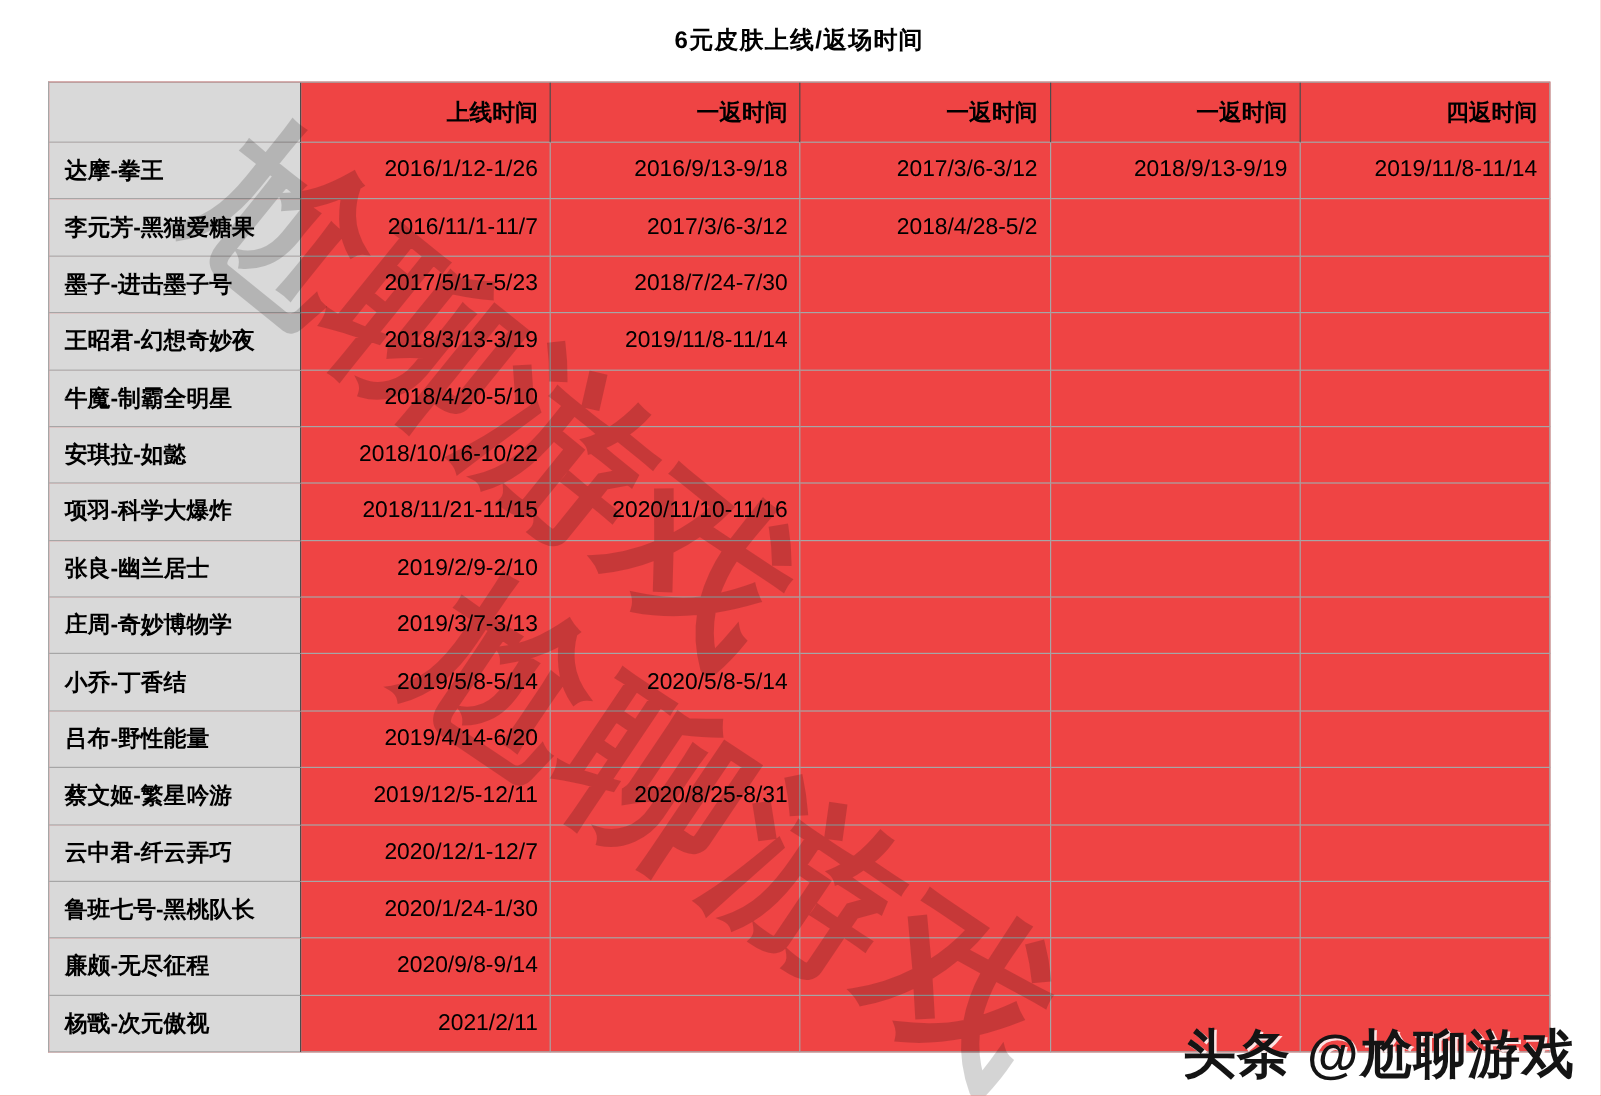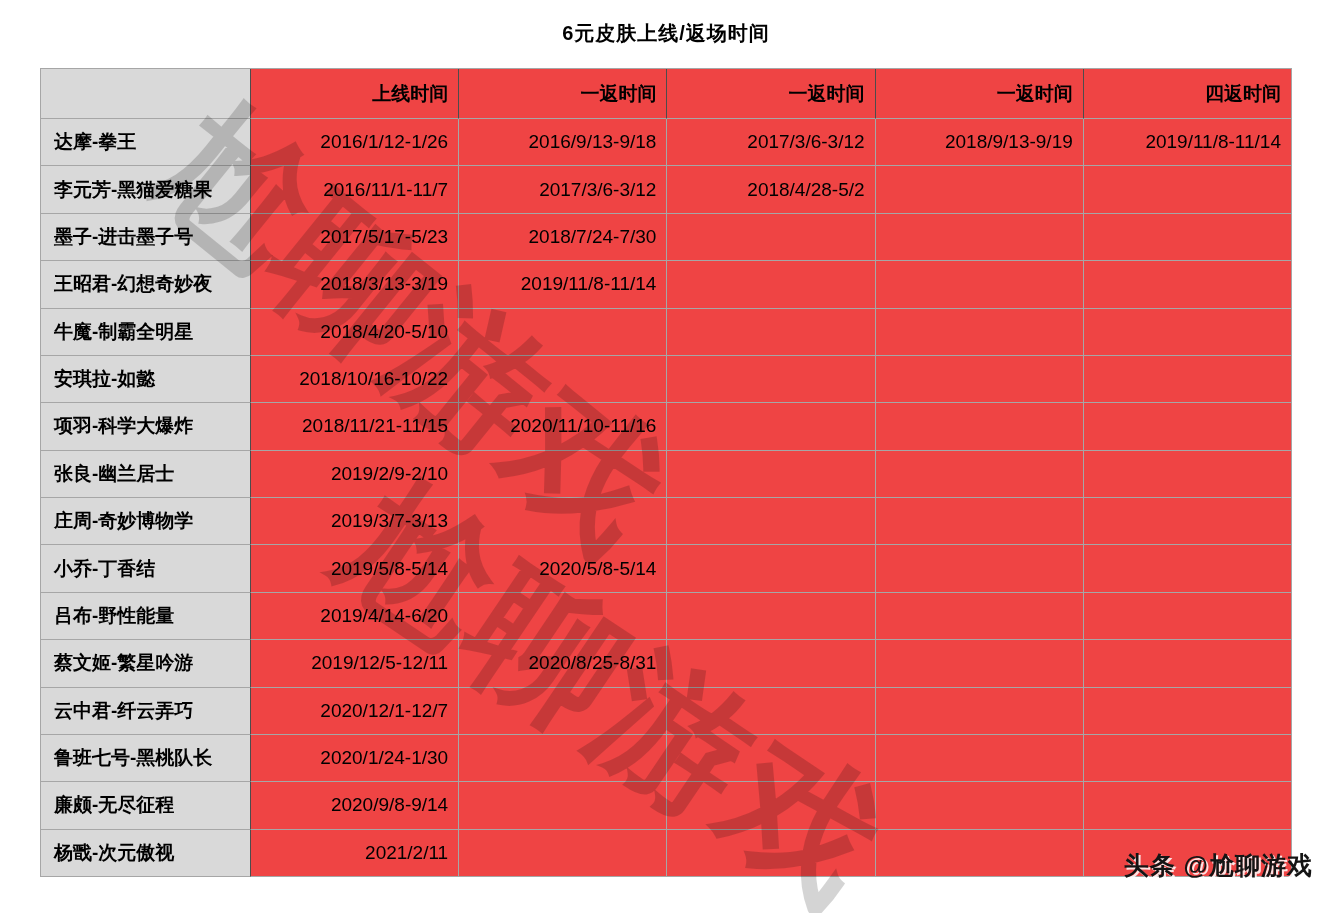--- a/index.html
+++ b/index.html
@@ -82,21 +82,21 @@
     transform-origin:0 0;
     pointer-events:none;
     user-select:none;
   }
   .wm1{left:225px;top:80px;transform:rotate(39deg);}
   .wm2{left:399px;top:459px;transform:rotate(34deg);letter-spacing:4px;}
   .credit{
     position:absolute;
     z-index:3;
     right:21px; top:849px;
-    font-size:25px;
+    font-size:44px;
     font-weight:800;
     letter-spacing:1px;
     color:#141414;
     white-space:nowrap;
     text-shadow:2px 2px 0 rgba(255,255,255,0.85);
   }
 </style>
 </head>
 <body>
 

